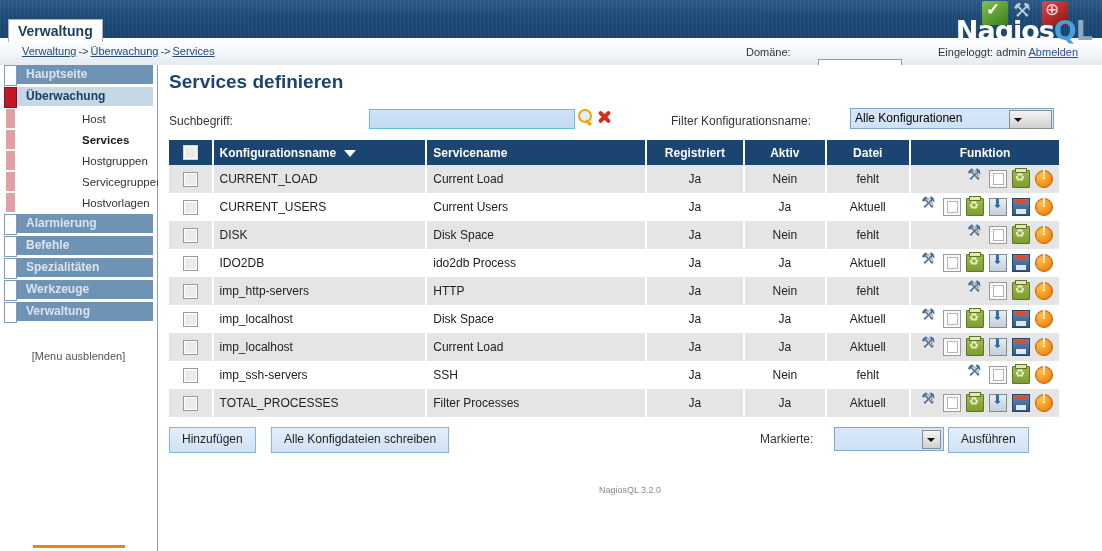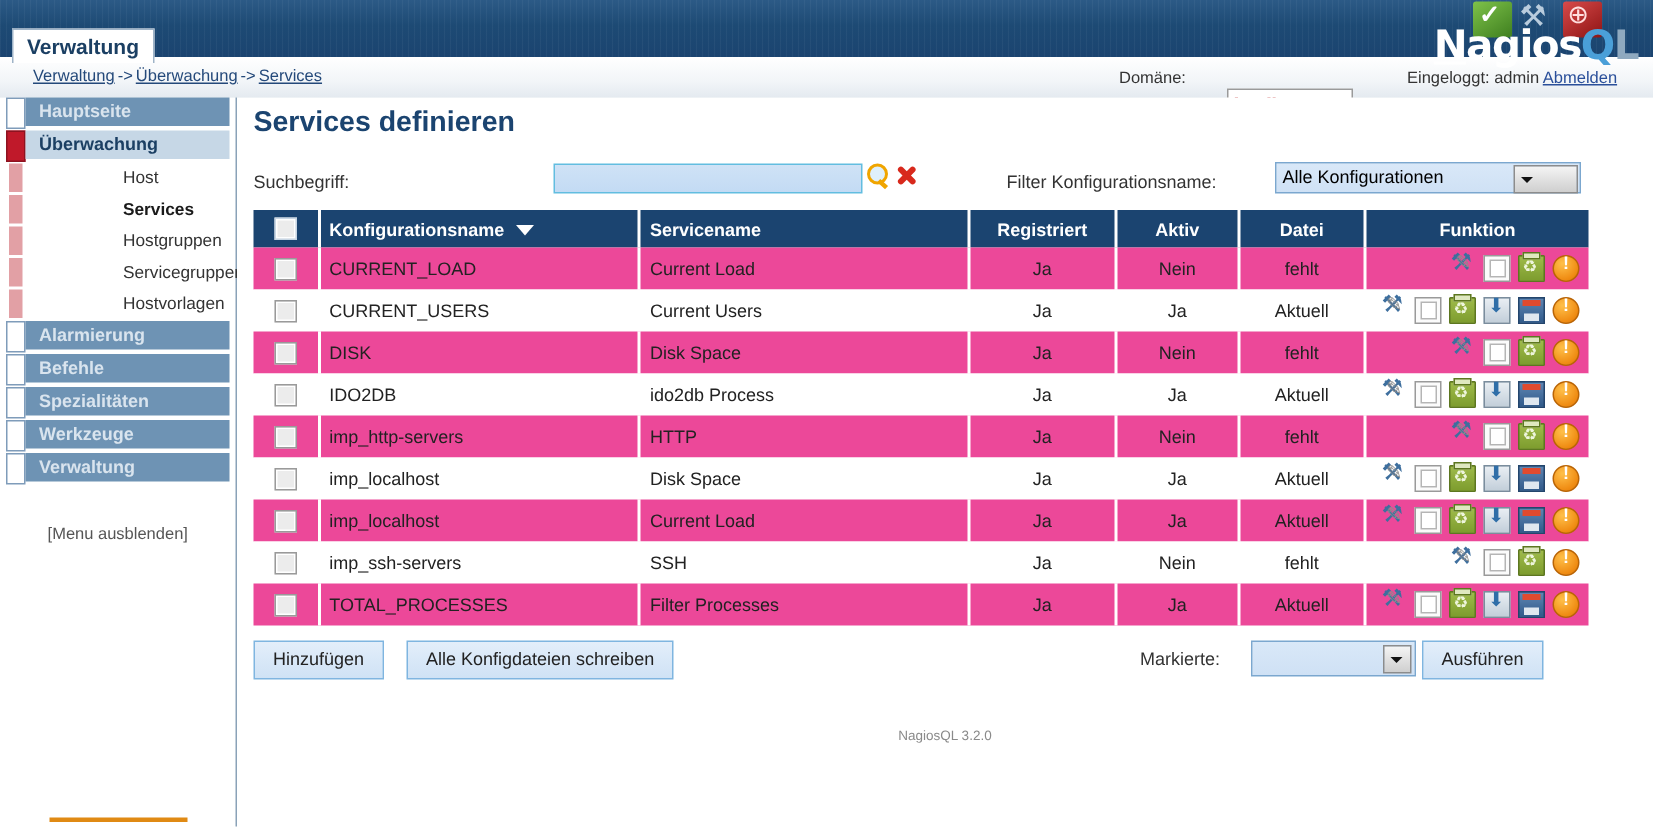--- a/index.html
+++ b/index.html
@@ -127,21 +127,21 @@
     height:25px;text-align:center;border-right:2px solid #fff;
     padding:0 6px;white-space:nowrap;
   }
   table.grid th.left{text-align:left;}
   table.grid th:last-child{border-right:none;}
   table.grid td{
     height:28px;font-size:12px;color:#222;border-right:2px solid #fff;
     padding:0 6px;white-space:nowrap;
   }
   table.grid td:last-child{border-right:none;}
-  table.grid tr.odd td{background:#ec4899;}
+  table.grid tr.odd td{background:#e5e5e5;}
   table.grid tr.even td{background:#ffffff;}
   td.c{text-align:center;}
   td.cb{width:34px;text-align:center;}
   .chk{display:inline-block;width:13px;height:13px;background:#ececec;
     border:1px solid #9a9a9a;vertical-align:middle;box-shadow:inset 0 0 0 1px #fff;}
   .hdrchk{display:inline-block;width:13px;height:13px;background:#ececec;
     border:1px solid #c8d6e4;vertical-align:middle;box-shadow:inset 0 0 0 1px #fff;}
   .sortcar{display:inline-block;margin-left:4px;width:0;height:0;
     border-left:6px solid transparent;border-right:6px solid transparent;border-top:7px solid #fff;
     vertical-align:middle;}

